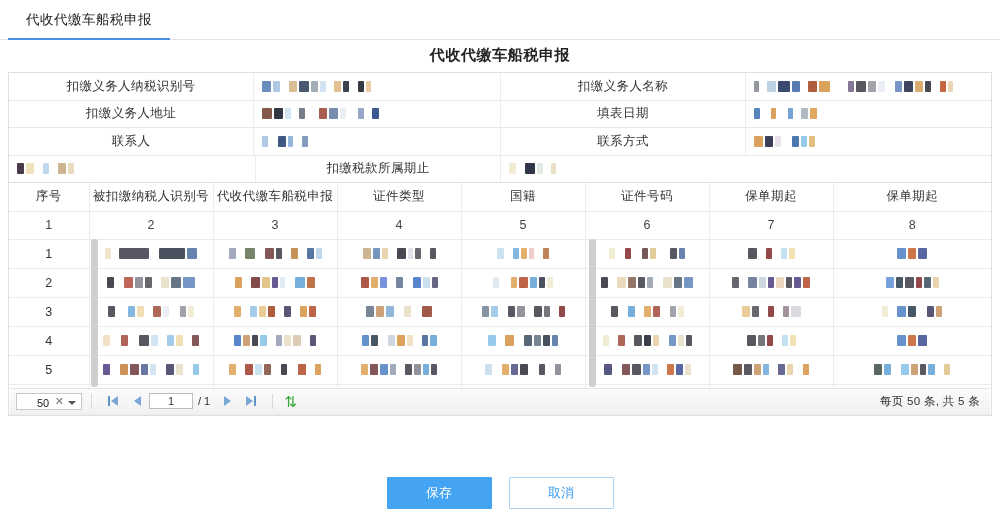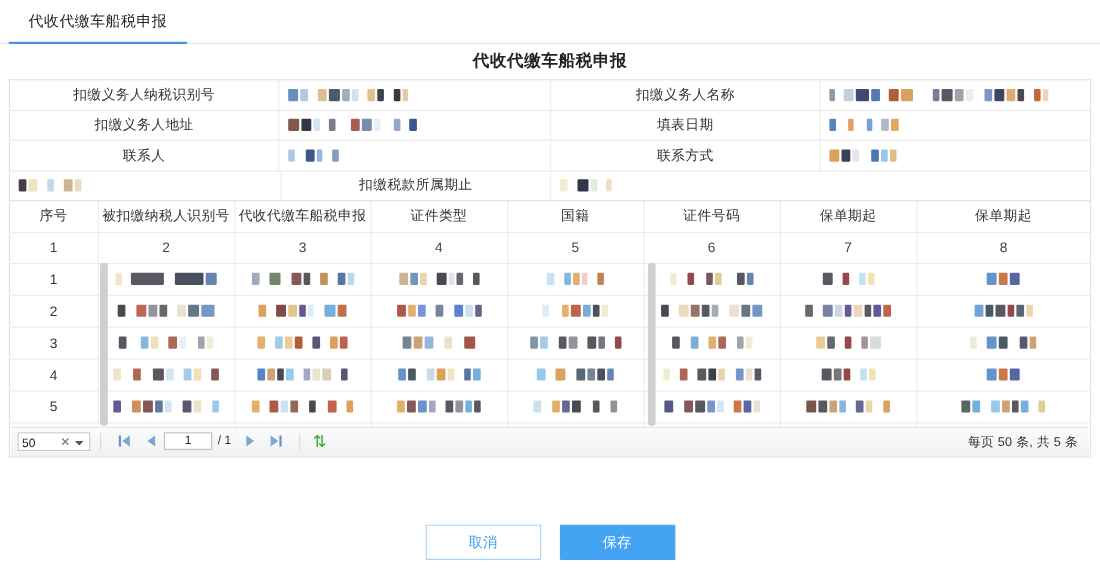--- a/index.html
+++ b/index.html
@@ -109,21 +109,21 @@
   .pager{
     position:absolute; left:1px; right:1px; bottom:1px; height:26px;
     background:linear-gradient(#fbfbfb,#f1f1f1);
     border-top:1px solid #e4e4e4;
     display:flex; align-items:center; padding:0 6px;
   }
   .pgselect{
     position:relative; width:66px; height:17px;
     border:1px solid #c8c8c8; background:#fff;
     display:flex; align-items:center; font-size:11px; color:#333;
-    padding-left:3px;
+    padding-left:20px;
   }
   .pgselect .val{ font-size:11px; color:#222; line-height:1; margin-top:5px;}
   .pgselect .x{ position:absolute; right:17px; top:1px; font-size:11px; color:#777; }
   .pgselect .caret{
     position:absolute; right:5px; top:7px;
     width:0;height:0;border-left:4px solid transparent;border-right:4px solid transparent;
     border-top:4px solid #555;
   }
   .sep{ width:1px; height:15px; background:#d7d7d7; margin:0 9px; }
   .navbtn{
@@ -839,17 +839,17 @@
         <span class="tri-r"></span>
           <span class="bar-r"></span>
       </div>
       <div class="sep"></div>
       <div class="refresh">⇅</div>
       <div class="pgright">每页 50 条, 共 5 条</div>
     </div>
   </div>
 
   <div class="footer">
+    <div class="btn primary">保存</div>
     <div class="btn ghost">取消</div>
-    <div class="btn primary">保存</div>
   </div>
 
 </div>
 
 </body></html>

